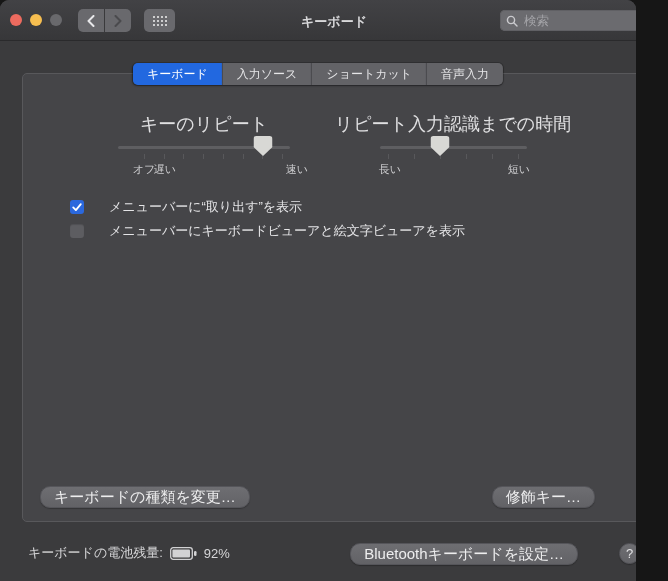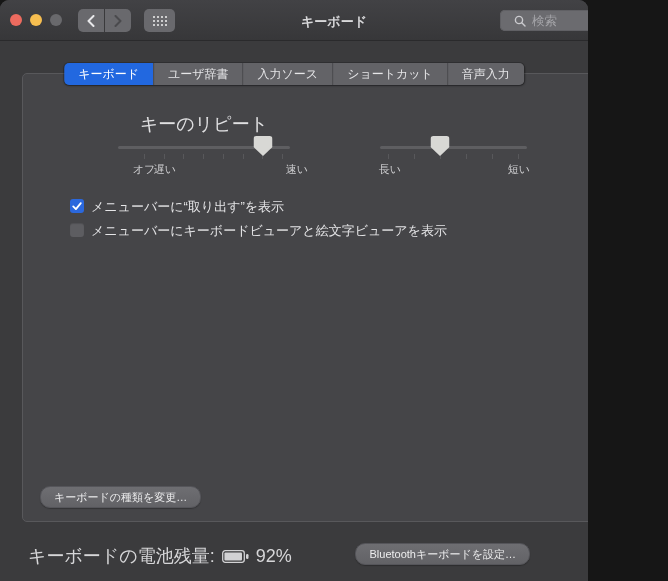--- a/index.html
+++ b/index.html
@@ -1,34 +1,34 @@
 <!DOCTYPE html>
 <html><head>
 <meta charset="utf-8">
 <style>
   html,body{margin:0;padding:0;background:#161616;}
   *{box-sizing:border-box;font-family:"Liberation Sans","DejaVu Sans",sans-serif;}
-  .window{position:relative;width:588px;height:581px;background:#3b3b3d;border-radius:9px 9px 0 0;overflow:hidden;text-decoration:underline;}
+  .window{position:relative;width:636px;height:581px;background:#3b3b3d;border-radius:9px 9px 0 0;overflow:hidden;text-decoration:underline;}
 
   
   .titlebar{position:absolute;left:0;top:0;width:668px;height:41px;
     background:linear-gradient(#424245,#373739);border-bottom:1px solid #2a2a2c;}
   .traffic{position:absolute;top:14px;width:12px;height:12px;border-radius:50%;}
   .t-close{left:10px;}
   .t-min{left:30px;}
   .t-zoom{left:50px;}
   .navgroup{position:absolute;left:78px;top:9px;display:flex;gap:1px;background:#3a3a3c;border-radius:5px;overflow:hidden;}
   .navbtn{width:26px;height:23px;background:#69696d;display:flex;align-items:center;justify-content:center;}
   .toolbtn{position:absolute;left:144px;top:9px;width:31px;height:23px;background:#69696d;border-radius:5px;
     display:flex;align-items:center;justify-content:center;}
   .gridicon{display:grid;grid-template-columns:repeat(4,2px);grid-template-rows:repeat(3,2px);gap:2px;}
   .gridicon i{background:#f0f0f1;border-radius:50%;}
   .wtitle{position:absolute;left:0;top:13px;width:100%;text-align:center;font-size:13px;font-weight:700;color:#d8d8da;pointer-events:none;}
   .search{position:absolute;right:8px;top:10px;width:160px;height:21px;background:#6b6b6f;border-radius:5px;
-    display:flex;align-items:center;padding:0 14px;box-shadow:inset 0 0 0 1px #606064;}
+    display:flex;align-items:center;padding:0 6px;box-shadow:inset 0 0 0 1px #606064;}
   .search input{flex:1;background:transparent;border:none;outline:none;color:#ececee;font-size:12.5px;margin-left:4px;min-width:0;}
   .search input::placeholder{color:#a4a4a8;}
 
   
   .tabbar{position:absolute;top:63px;left:50%;transform:translateX(-50%);display:flex;
     border-radius:5px;overflow:hidden;box-shadow:0 1px 2px rgba(0,0,0,.35), 0 0 0 1px rgba(0,0,0,.18);z-index:3;}
   .tab{height:22px;line-height:22px;padding:0 14px;background:#636367;color:#e6e6e8;font-size:12px;white-space:nowrap;}
   .tab + .tab{border-left:1px solid #4b4b4f;}
   .tab.selected{background:#2268e0;color:#ffffff;border-left-color:#2268e0;}
 
@@ -36,37 +36,37 @@
   .pane{position:absolute;left:22px;top:73px;width:624px;height:449px;background:#454548;
     border:1px solid #58585b;border-radius:5px;z-index:1;}
 
   .slider-title{position:absolute;top:112px;transform:translateX(-50%);font-size:18px;color:#e0e0e2;white-space:nowrap;z-index:2;}
   .track{position:absolute;top:146px;height:3px;background:#5e5e61;border-radius:2px;z-index:2;}
   .ticks{position:absolute;top:154px;display:flex;justify-content:space-between;z-index:2;}
   .ticks .tick{width:1px;height:5px;background:#58585b;}
   .tick-label{position:absolute;top:162px;transform:translateX(-50%);font-size:11px;color:#cfcfd1;white-space:nowrap;z-index:2;}
   .thumb{position:absolute;top:136px;transform:translateX(-50%);z-index:4;}
 
-  .cbrow{position:absolute;left:70px;display:flex;align-items:flex-start;gap:7px;z-index:2;}
+  .cbrow{position:absolute;left:70px;display:flex;align-items:flex-end;gap:25px;z-index:2;}
   .cbox{width:14px;height:14px;border-radius:3px;background:#5d5d61;flex:0 0 auto;box-shadow:inset 0 1px 1px rgba(0,0,0,.15);}
   .cbox svg{display:none;}
   .cbox.checked{background:#2b68dd;box-shadow:none;}
   .cbox.checked svg{display:block;}
   .cblabel{font-size:13px;color:#e5e5e7;line-height:15px;white-space:nowrap;}
   .cbdesc{position:absolute;left:91px;top:267px;width:548px;font-size:11.5px;color:#c3c3c5;line-height:14px;z-index:2;}
 
-  .pushbtn{position:absolute;height:22px;line-height:20px;padding:0 13px;font-size:11px;color:#ededee;
+  .pushbtn{position:absolute;height:22px;line-height:20px;padding:0 13px;font-size:15px;color:#ededee;
     background:linear-gradient(#6e6e72,#626266);border:1px solid #55555a;border-radius:10px;
     box-shadow:0 1px 1px rgba(0,0,0,.25);white-space:nowrap;z-index:2;}
   .btn-change{left:40px;top:486px;}
   .btn-mod{right:41px;top:486px;}
 
   
   .footer-battery{position:absolute;left:28px;top:544px;display:flex;align-items:center;gap:7px;
-    font-size:18px;color:#d6d6d8;}
+    font-size:13px;color:#d6d6d8;}
   .btn-bt{position:absolute;right:58px;top:543px;}
   .helpbtn{position:absolute;left:619px;top:543px;width:21px;height:21px;border-radius:50%;
     background:linear-gradient(#6e6e72,#626266);border:1px solid #55555a;color:#e3e3e5;
     font-size:13px;text-align:center;line-height:19px;box-shadow:0 1px 1px rgba(0,0,0,.25);z-index:2;}
 </style>
 </head>
 <body>
 
 <div class="window">
 
@@ -111,21 +111,20 @@
       <svg width="12" height="12" viewBox="0 0 12 12">
         <circle cx="5" cy="5" r="3.6" fill="none" stroke="#cacace" stroke-width="1.4"></circle>
         <line x1="7.8" y1="7.8" x2="11" y2="11" stroke="#cacace" stroke-width="1.4" stroke-linecap="round"></line>
       </svg>
       <input type="text" placeholder="検索" style="">
     </div>
   </div>
 
   <div class="tabbar">
     <div class="tab selected">キーボード</div>
-    <div class="tab">ユーザ辞書</div>
     <div class="tab">入力ソース</div>
     <div class="tab">ショートカット</div>
     <div class="tab">音声入力</div>
   </div>
 
   <div class="pane"></div>
 
   <div class="slider-title" style="left:204px">キーのリピート</div>
   <div class="track" style="left:118px;width:172px"></div>
   <div class="ticks" style="left:144px;width:139px">
@@ -140,20 +139,21 @@
     </div>
   <div class="tick-label" style="left:144px">オフ</div>
   <div class="tick-label" style="left:165px">遅い</div>
   <div class="tick-label" style="left:297px">速い</div>
   <div class="thumb" style="left:263px">
     <svg width="19" height="20" viewBox="0 0 19 20">
       <path d="M3 0 h13 a3 3 0 0 1 3 3 v8 L9.5 20 L0 11 V3 a3 3 0 0 1 3 -3 Z" fill="#d8d8d5"></path>
     </svg>
   </div>
 
+  <div class="slider-title" style="left:453px">リピート入力認識までの時間</div>
   <div class="track" style="left:380px;width:147px"></div>
   <div class="ticks" style="left:388px;width:131px">
       <div class="tick"></div>
       <div class="tick"></div>
       <div class="tick"></div>
       <div class="tick"></div>
       <div class="tick"></div>
       <div class="tick"></div>
     </div>
   <div class="tick-label" style="left:390px">長い</div>
@@ -176,20 +176,21 @@
   <div class="cbrow" style="top:223px">
     <div class="cbox">
       
     </div>
     <div class="cblabel">メニューバーにキーボードビューアと絵文字ビューアを表示</div>
   </div>
 
 
 
   <div class="pushbtn btn-change">キーボードの種類を変更…</div>
+  <div class="pushbtn btn-mod">修飾キー…</div>
 
   <div class="footer-battery">
     <span>キーボードの電池残量:</span>
     <svg width="27" height="13" viewBox="0 0 27 13">
       <rect x="0.7" y="0.7" width="21.6" height="11.6" rx="2.5" fill="none" stroke="#d2d2d4" stroke-width="1.3"></rect>
       <rect x="2.4" y="2.4" width="17.6" height="8.2" rx="1" fill="#d2d2d4"></rect>
       <rect x="24" y="4" width="2.5" height="5" rx="1.2" fill="#d2d2d4"></rect>
     </svg>
     <span>92%</span>
   </div>

